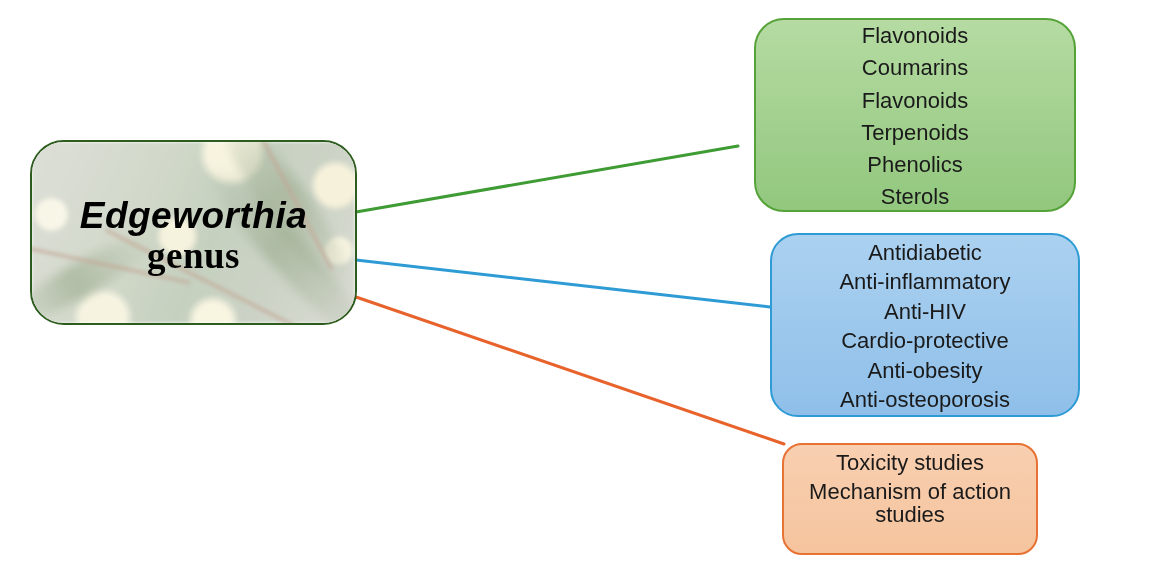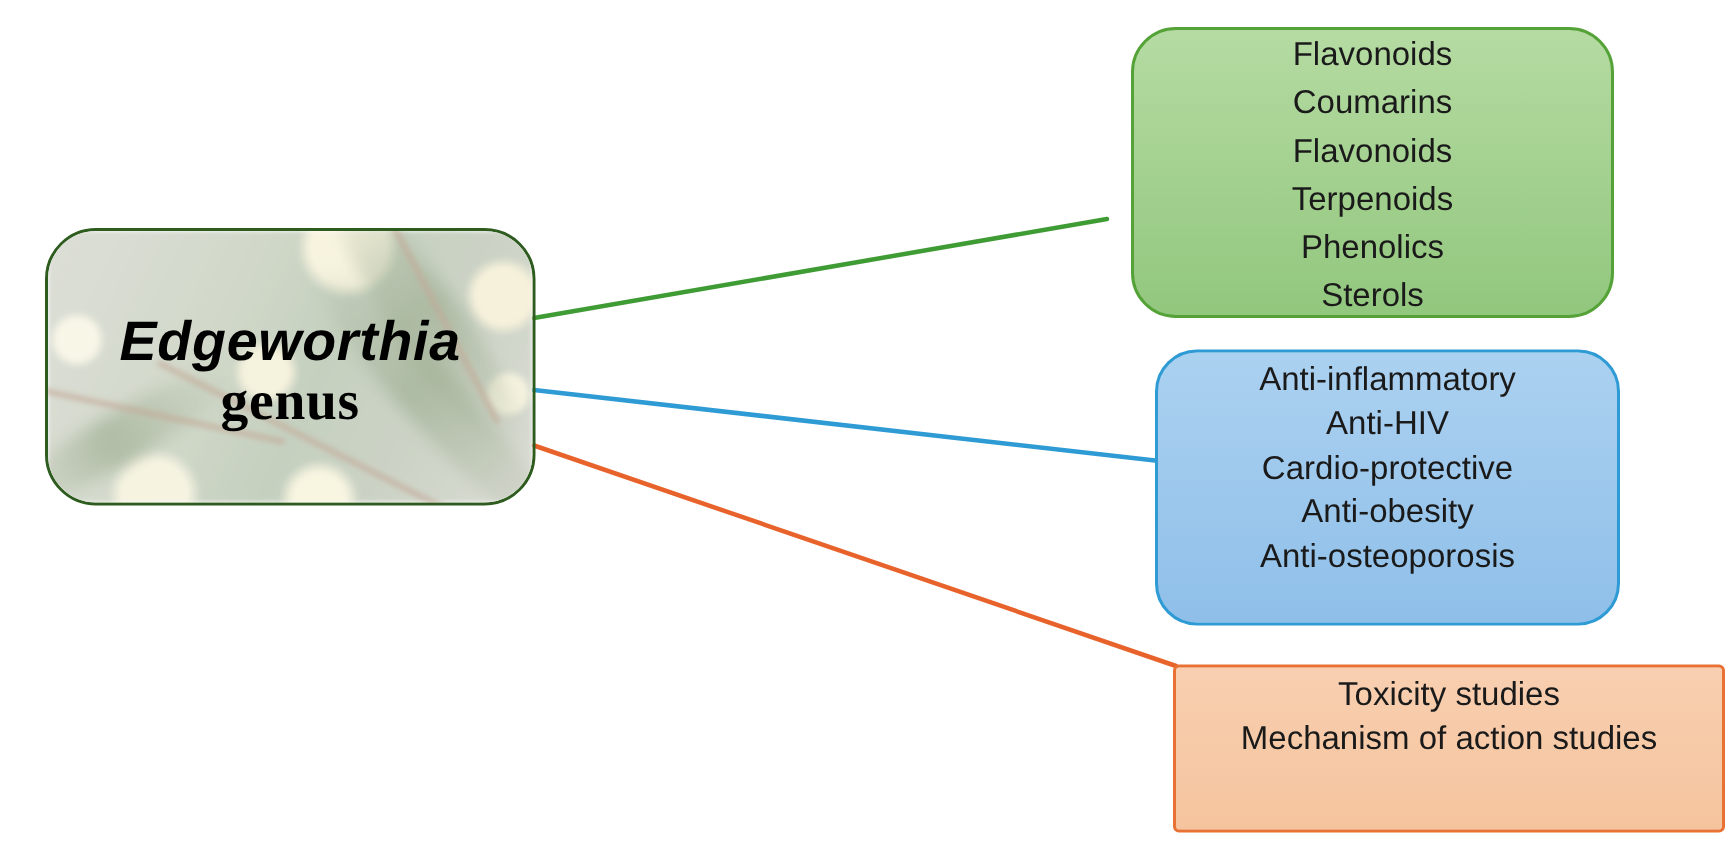--- a/index.html
+++ b/index.html
@@ -21,21 +21,21 @@
     pointer-events: none;
   }
   .connector { fill: none; stroke-width: 3; stroke-linecap: round; }
   .connector.green  { stroke: var(--line-green,  #3f9c35); }
   .connector.blue   { stroke: var(--line-blue,   #2e9bd5); }
   .connector.orange { stroke: var(--line-orange, #e8632c); }
 
   
   .root-box {
     position: absolute;
-    left: 30px; top: 152px;
+    left: 30px; top: 140px;
     width: 327px; height: 185px;
     border: 2.5px solid var(--root-border, #2d5c1e);
     border-radius: 34px;
     overflow: hidden;
     box-sizing: border-box;
     display: flex;
     align-items: center;
     justify-content: center;
   }
   .photo {
@@ -116,23 +116,23 @@
     width: 310px; height: 184px;
     border: 2px solid var(--blue-border, #2e9bd5);
     border-radius: 28px;
     background: linear-gradient(180deg, var(--blue-fill-top, #abd1f0), var(--blue-fill-bottom, #8fbfe9));
     padding-top: 3px;
   }
   .box-blue .item { line-height: 29.4px; }
 
   .box-orange {
     left: 782px; top: 443px;
-    width: 368px; height: 112px;
+    width: 256px; height: 112px;
     border: 2px solid var(--orange-border, #e87134);
-    border-radius: 4px;
+    border-radius: 20px;
     background: linear-gradient(180deg, var(--orange-fill-top, #f8cfb0), var(--orange-fill-bottom, #f5c49e));
     padding: 6px 22px 0 22px;
   }
   .box-orange .item { line-height: 23.5px; margin-bottom: 5px; }
 </style>
 </head>
 <body>
 
 <div class="canvas">
 
@@ -161,20 +161,21 @@
   <div class="cat-box box-green">
     <span class="item">Flavonoids</span>
     <span class="item">Coumarins</span>
     <span class="item">Flavonoids</span>
     <span class="item">Terpenoids</span>
     <span class="item">Phenolics</span>
     <span class="item">Sterols</span>
   </div>
 
   <div class="cat-box box-blue">
+    <span class="item">Antidiabetic</span>
     <span class="item">Anti-inflammatory</span>
     <span class="item">Anti-HIV</span>
     <span class="item">Cardio-protective</span>
     <span class="item">Anti-obesity</span>
     <span class="item">Anti-osteoporosis</span>
   </div>
 
   <div class="cat-box box-orange">
     <span class="item">Toxicity studies</span>
     <span class="item">Mechanism of action studies</span>

